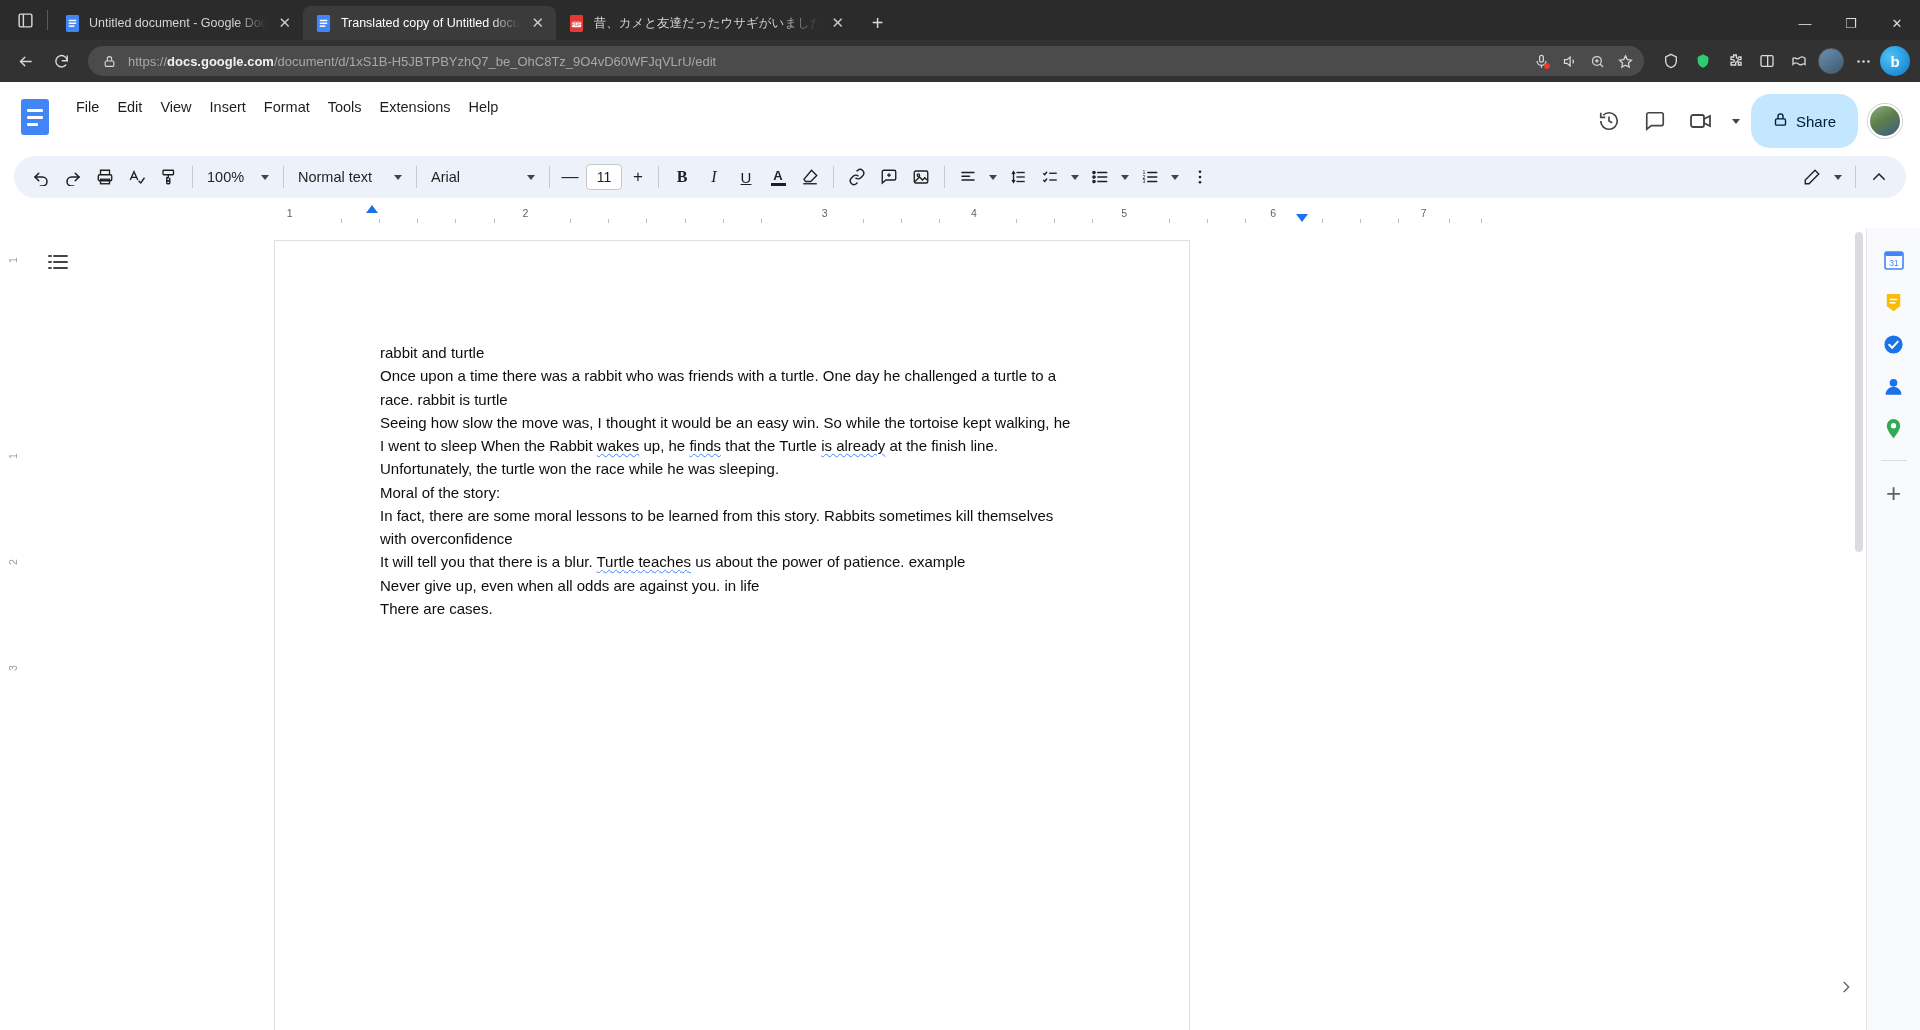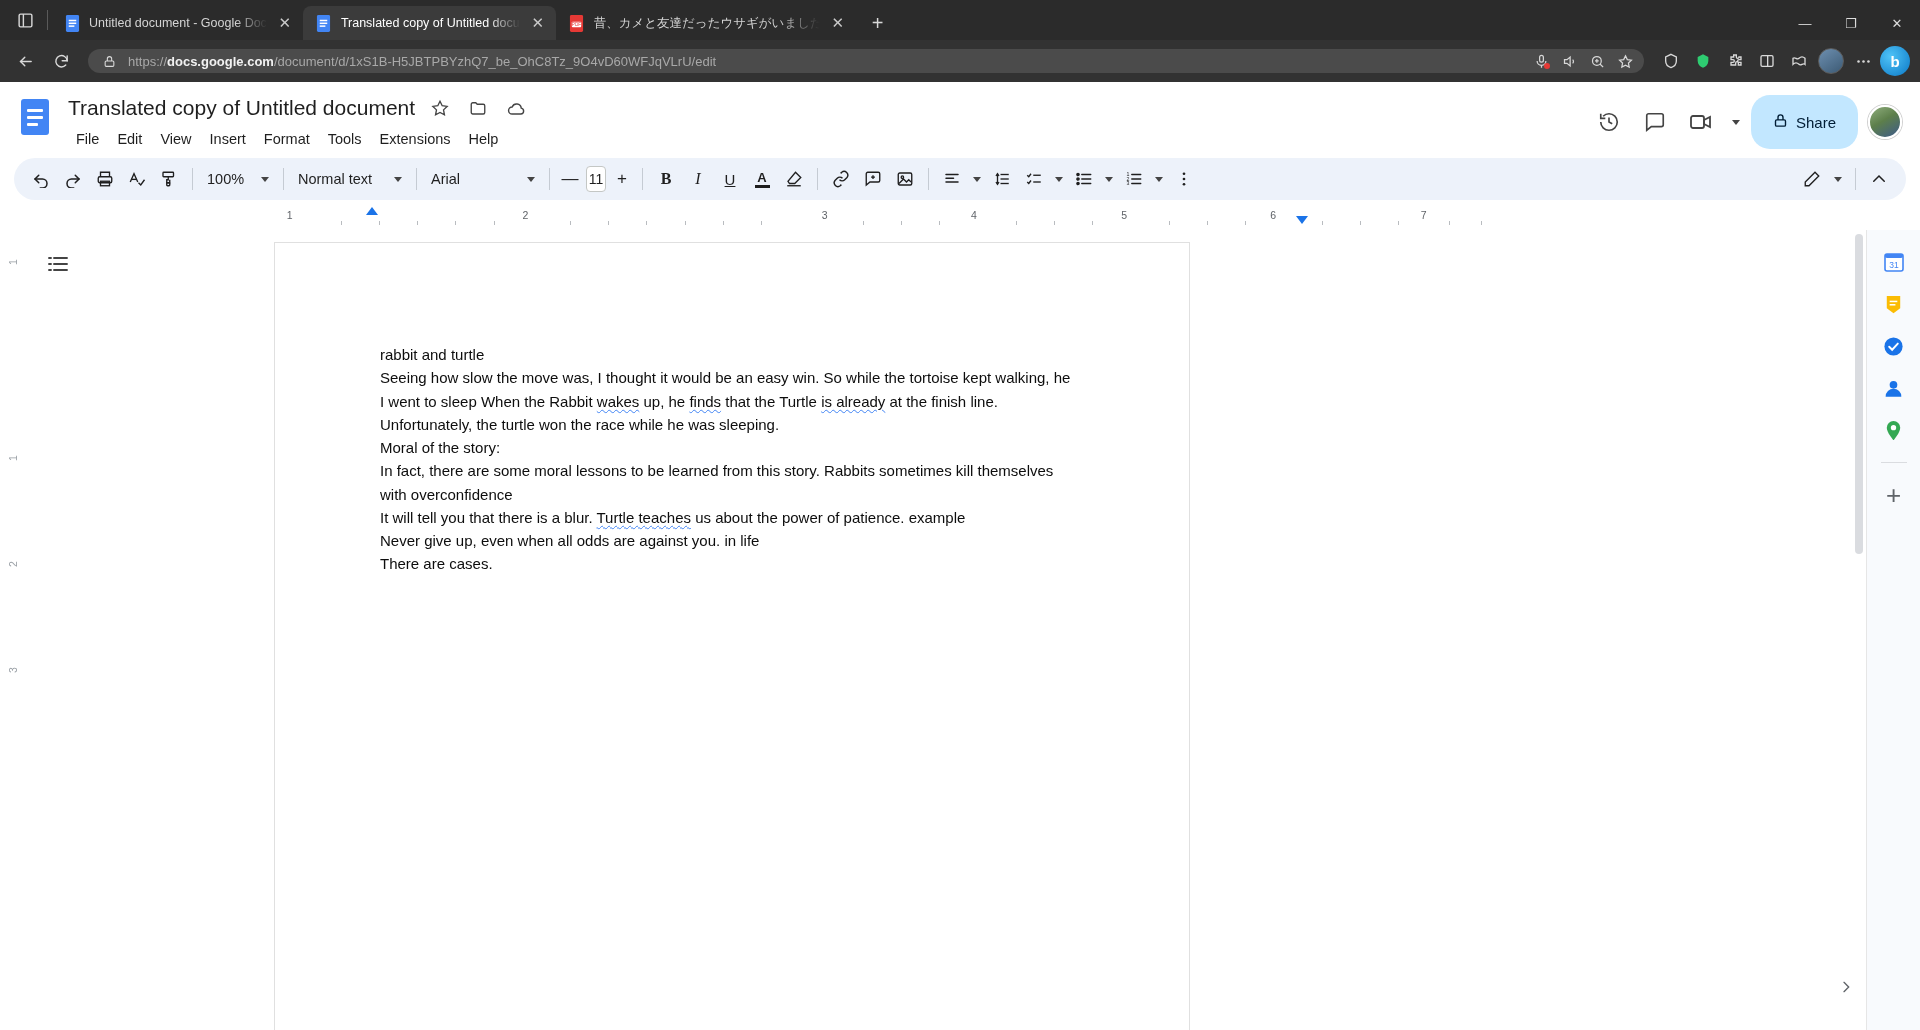--- a/index.html
+++ b/index.html
@@ -45,21 +45,21 @@
 
   .navbar {
     height: 42px; background: #323232; display:flex; align-items:center;
     padding: 0 10px; gap: 6px; flex-shrink: 0;
   }
   .nav-icon {
     width: 30px; height: 30px; border-radius: 6px;
     display:flex; align-items:center; justify-content:center; color:#d9d9d9; flex-shrink:0;
   }
   .omnibox {
-    flex: 1; height: 24px; background: #4b4b4b; border-radius: 15px;
+    flex: 1; height: 30px; background: #4b4b4b; border-radius: 15px;
     display:flex; align-items:center; padding: 0 6px 0 10px; gap: 8px;
     margin: 0 6px; min-width: 0;
   }
   .omnibox .url {
     flex: 1; font-size: 13px; color: #a8a8a8; white-space: nowrap; overflow:hidden;
   }
   .omnibox .url b { color: #f1f1f1; font-weight: 600; }
   .omni-right { display:flex; align-items:center; gap:2px; }
   .omni-ic { width:26px; height:26px; border-radius:13px; display:flex; align-items:center;justify-content:center; color:#d7d7d7; }
   .nav-right { display:flex; align-items:center; gap:2px; }
@@ -108,21 +108,21 @@
   .tb-sep { width:1px;height:22px;background:#c5cbd3;margin:0 6px; }
   .tb-dd { display:flex;align-items:center;gap:6px;padding:0 6px;height:30px;border-radius:4px; }
   .tb-dd .lbl { font-size:14.5px;color:#1f1f1f;white-space:nowrap; }
   .caret { width:0;height:0;border-left:4.5px solid transparent;border-right:4.5px solid transparent;border-top:5px solid #444; }
   .zoombox { width:74px; }
   .stylebox { width:116px; }
   .fontbox { width:116px; }
   .fontsize-group { display:flex;align-items:center;gap:4px; }
   .fs-btn { width:24px;height:24px;display:flex;align-items:center;justify-content:center;color:#1f1f1f;font-size:17px; }
   .fs-val {
-    width:20px;height:26px;border:1px solid #c4c7c5;border-radius:4px;background:#fff;
+    width:36px;height:26px;border:1px solid #c4c7c5;border-radius:4px;background:#fff;
     display:flex;align-items:center;justify-content:center;font-size:14px;color:#1f1f1f;
   }
   .tb-b { font-weight:bold;font-size:16px;font-family:"Liberation Serif",serif; }
   .tb-i { font-style:italic;font-size:16px;font-family:"Liberation Serif",serif; }
   .tb-u { font-size:15px;text-decoration:underline; }
   .tb-a-color { display:flex;flex-direction:column;align-items:center;justify-content:center;line-height:1; }
   .tb-a-color .letter { font-size:13px;font-weight:600; }
   .tb-a-color .bar { width:15px;height:3px;background:#1f1f1f;margin-top:1px; }
 
   
@@ -339,38 +339,20 @@
       <div class="docs-logo">
         <svg width="30" height="38" viewBox="0 0 30 38">
             <rect x="1" y="1" width="28" height="36" rx="3" fill="#4285f4"></rect>
             <rect x="7" y="11" width="16" height="3" rx="1" fill="#fff"></rect>
             <rect x="7" y="18" width="16" height="3" rx="1" fill="#fff"></rect>
             <rect x="7" y="25" width="11" height="3" rx="1" fill="#fff"></rect>
           </svg>
       </div>
 
       <div class="docs-title-block">
-        <div class="title-row">
-          <span class="doc-title">Translated copy of Untitled document</span>
-          <span class="title-ic">
-            <svg width="18" height="18" viewBox="0 0 24 24" fill="none" stroke="#444" stroke-width="1.8">
-                <polygon points="12,3 14.9,9 21.5,9.9 16.7,14.5 17.9,21 12,17.9 6.1,21 7.3,14.5 2.5,9.9 9.1,9"></polygon>
-              </svg>
-          </span>
-          <span class="title-ic">
-            <svg width="18" height="18" viewBox="0 0 24 24" fill="none" stroke="#444" stroke-width="1.8">
-                <path d="M3 7a2 2 0 012-2h4l2 2h8a2 2 0 012 2v9a2 2 0 01-2 2H5a2 2 0 01-2-2z"></path>
-              </svg>
-          </span>
-          <span class="title-ic">
-            <svg width="19" height="19" viewBox="0 0 24 24" fill="none" stroke="#444" stroke-width="1.8">
-                <path d="M6.5 19a4.5 4.5 0 010-9 6 6 0 0111.5 1.5A3.8 3.8 0 0117.5 19z"></path>
-              </svg>
-          </span>
-        </div>
         <div class="menu-row">
           <span class="menu-item">File</span>
           <span class="menu-item">Edit</span>
           <span class="menu-item">View</span>
           <span class="menu-item">Insert</span>
           <span class="menu-item">Format</span>
           <span class="menu-item">Tools</span>
           <span class="menu-item">Extensions</span>
           <span class="menu-item">Help</span>
         </div>
@@ -657,20 +639,21 @@
         <div class="vert-ruler">
           <span class="vnum" style="top:26px">1</span>
           <span class="vnum" style="top:222px">1</span>
           <span class="vnum" style="top:328px">2</span>
           <span class="vnum" style="top:434px">3</span>
         </div>
 
         <div class="page">
           <div class="page-content">
             <p class="para">rabbit and turtle</p>
+            <p class="para">Once upon a time there was a rabbit who was friends with a turtle. One day he challenged a turtle to a race. rabbit is turtle</p>
             <p class="para">Seeing how slow the move was, I thought it would be an easy win. So while the tortoise kept walking, he</p>
             <p class="para"><span>I went to sleep When the Rabbit </span><span class="spell">wakes</span><span> up, he </span><span class="spell">finds</span><span> that the Turtle </span><span class="spell">is already</span><span> at the finish line.</span></p>
             <p class="para">Unfortunately, the turtle won the race while he was sleeping.</p>
             <p class="para">Moral of the story:</p>
             <p class="para">In fact, there are some moral lessons to be learned from this story. Rabbits sometimes kill themselves with overconfidence</p>
             <p class="para"><span>It will tell you that there is a blur. </span><span class="spell">Turtle teaches</span><span> us about the power of patience. example</span></p>
             <p class="para">Never give up, even when all odds are against you. in life</p>
             <p class="para">There are cases.</p>
           </div>
         </div>

